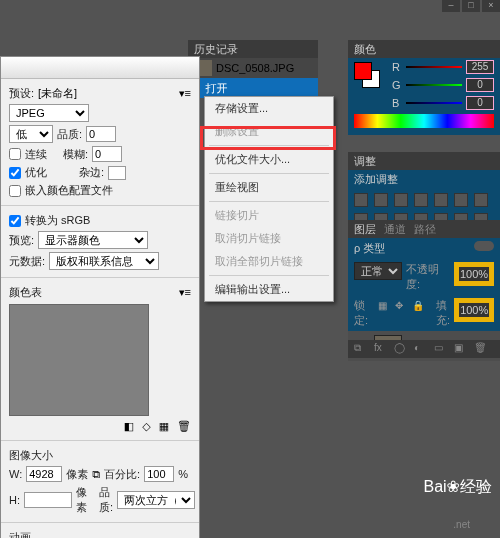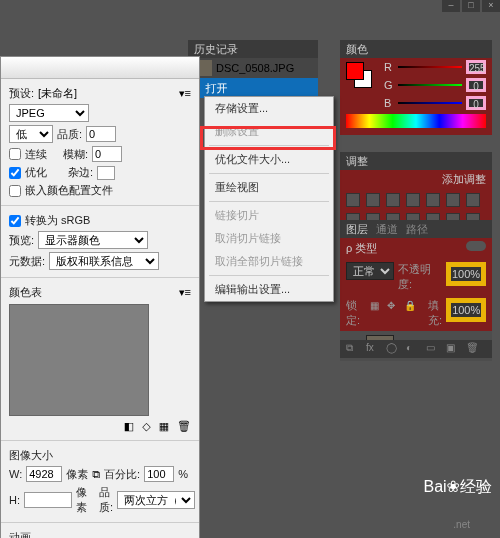--- a/index.html
+++ b/index.html
@@ -31,37 +31,37 @@
 select, input[type=text] { border:1px solid #999; background:#fff; font-size:11px; padding:1px 2px; }
 select { height:18px; }
 input[type=text] { height:16px; }
 .chk { width:12px; height:12px; }
 .colortable { width:140px; height:112px; background:#808080; border:1px solid #666; margin:4px 0; }
 .thumb2 { width:30px; height:24px; background:#777; border:1px solid #555; }
 .btns { position:absolute; bottom:6px; left:0; right:0; display:flex; justify-content:center; gap:16px;align-items:flex-end; }
 .btn { min-width:56px; height:20px; background:linear-gradient(#fdfdfd,#e2e2e2); border:1px solid #888; border-radius:3px; text-align:center; line-height:18px; }
 
 
-.rpanel { position:absolute; right:8px; width:152px; background:#7f1d1d; }
+.rpanel { position:absolute; right:0; width:152px; background:#0c4a6e; }
 .rp1 { top:40px; height:95px; }
 .rp-hdr { height:18px; background:#3a3a3a; color:#ccc; padding:2px 6px; display:flex; gap:8px; }
 .rgb-row { display:flex; align-items:center; gap:4px; padding:2px 6px; }
 .rgb-row span { color:#ccc; width:10px; }
 .slider { flex:1; height:8px; position:relative; }
 .slider::before { content:""; position:absolute; top:3px; left:0; right:0; height:2px; }
 .sl-r::before { background:linear-gradient(90deg,#000,#f00); }
 .sl-g::before { background:linear-gradient(90deg,#000,#0f0); }
 .sl-b::before { background:linear-gradient(90deg,#000,#00f); }
-.rgb-val { width:20px; height:14px; background:#333; color:#ccc; border:3px solid #f9a8d4; text-align:center; font-size:10px; }
+.rgb-val { width:28px; height:14px; background:#333; color:#ccc; border:1px solid #f9a8d4; text-align:center; font-size:10px; }
 .spectrum { height:14px; margin:2px 6px; background:linear-gradient(90deg,#f00,#ff0,#0f0,#0ff,#00f,#f0f,#f00); }
 .swatch { width:26px; height:26px; position:relative; margin:4px 6px; }
 .swatch .fg { position:absolute; width:18px; height:18px; background:#f00; border:1px solid #000; top:0; left:0; }
 .swatch .bg { position:absolute; width:18px; height:18px; background:#fff; border:1px solid #000; bottom:0; right:0; }
 
-.rp2 { top:152px; height:77px;text-align:right; }
+.rp2 { top:152px; height:77px; }
 .adj-icons { display:flex; flex-wrap:wrap; gap:6px; padding:4px 6px; }
 .adj-icons span { width:14px; height:14px; background:#555; border:1px solid #333; }
 
 .rp3 { top:220px; height:138px; }
 .layer-opts { display:flex; gap:4px; padding:3px 6px; align-items:flex-start; }
 .layer-opts select { background:#333; color:#ccc; border:1px solid #222; width:50px; }
 .layer-opts .opv { background:#333; color:#ccc; border:5px solid #eab308; width:40px; padding:1px; }
 .locks { display:flex; gap:3px; padding:2px 6px; }
 .locks span { width:14px; height:14px; color:#999; font-size:10px; }
 .layer-row { display:flex; align-items:center; gap:6px; padding:4px 6px; background:#4d4d4d; }
@@ -132,21 +132,21 @@
     </div>
     <div class="row">
       <input type="checkbox" class="chk" style="">
       <label>连续</label>
       <label style="margin-left:12px">模糊:</label>
       <input type="text" style="width: 30px;" value="0">
     </div>
     <div class="row">
       <input type="checkbox" class="chk" checked="" style="">
       <label>优化</label>
-      <label style="margin-left:17px">杂边:</label>
+      <label style="margin-left:28px">杂边:</label>
       <span style="width:18px;height:14px;background:#fff;border:1px solid #999"></span>
     </div>
     <div class="row">
       <input type="checkbox" class="chk" style="">
       <label>嵌入颜色配置文件</label>
     </div>
   </div>
 
   <div class="sec">
     <div class="row">

